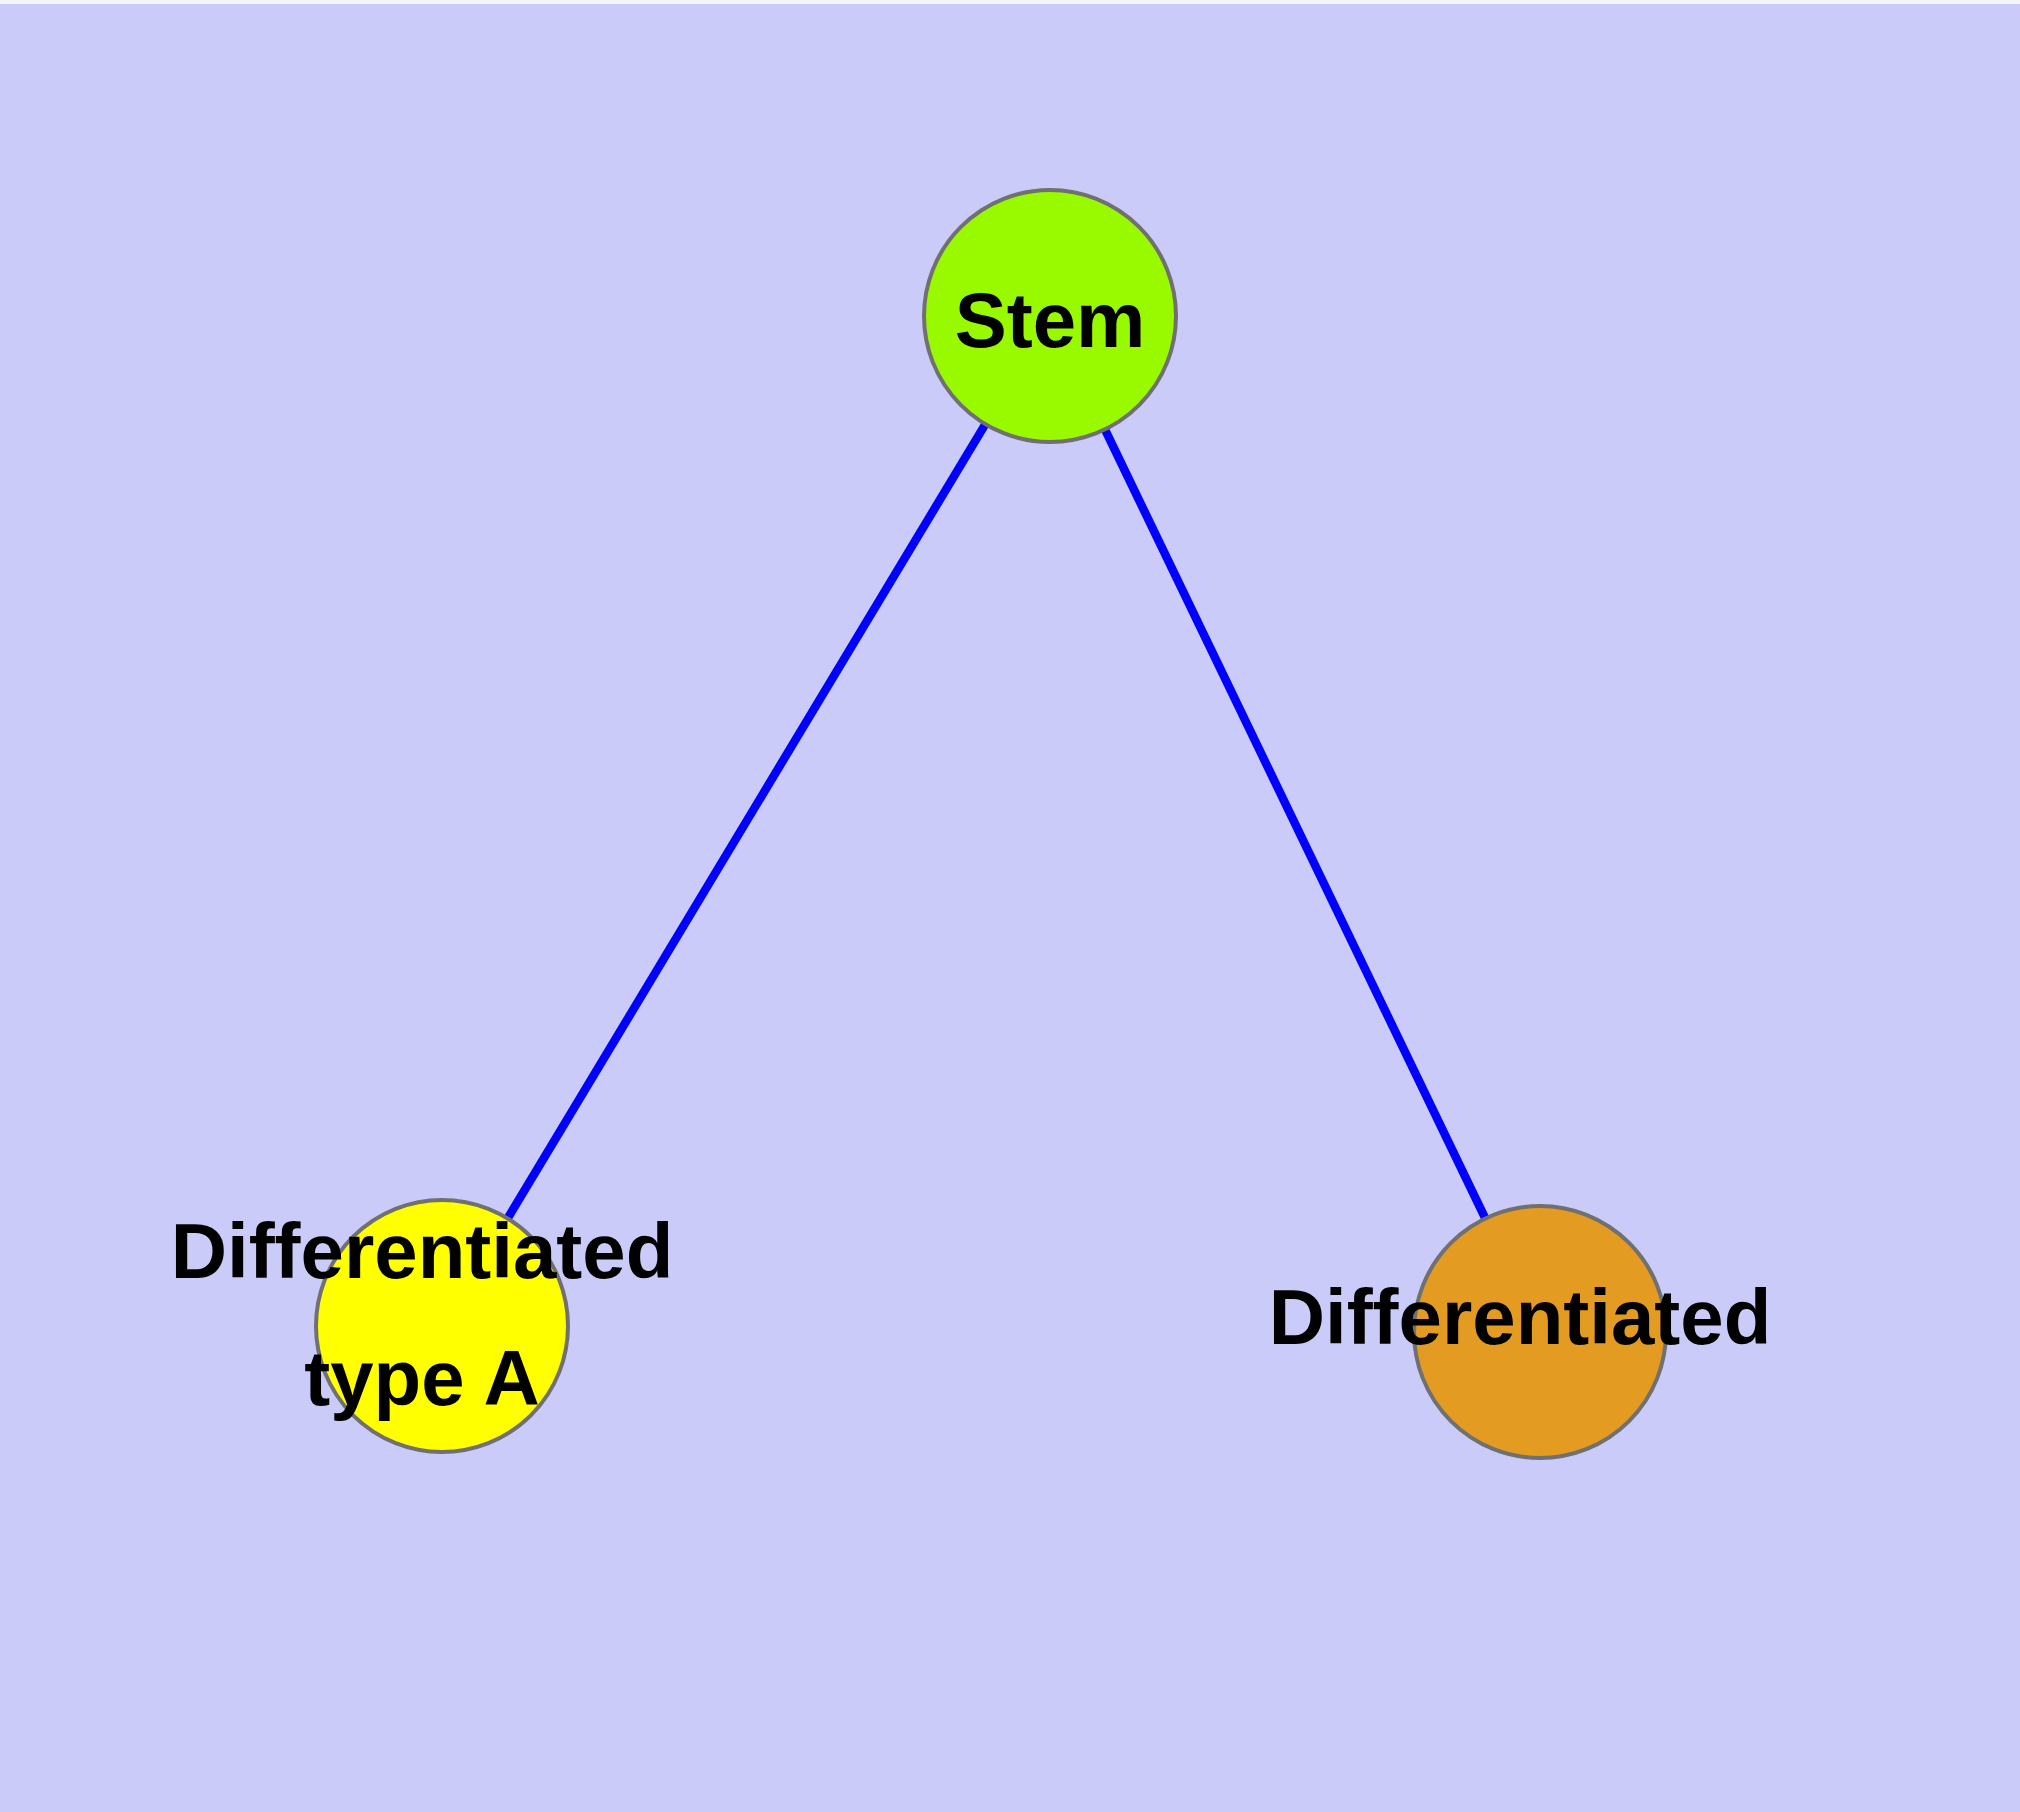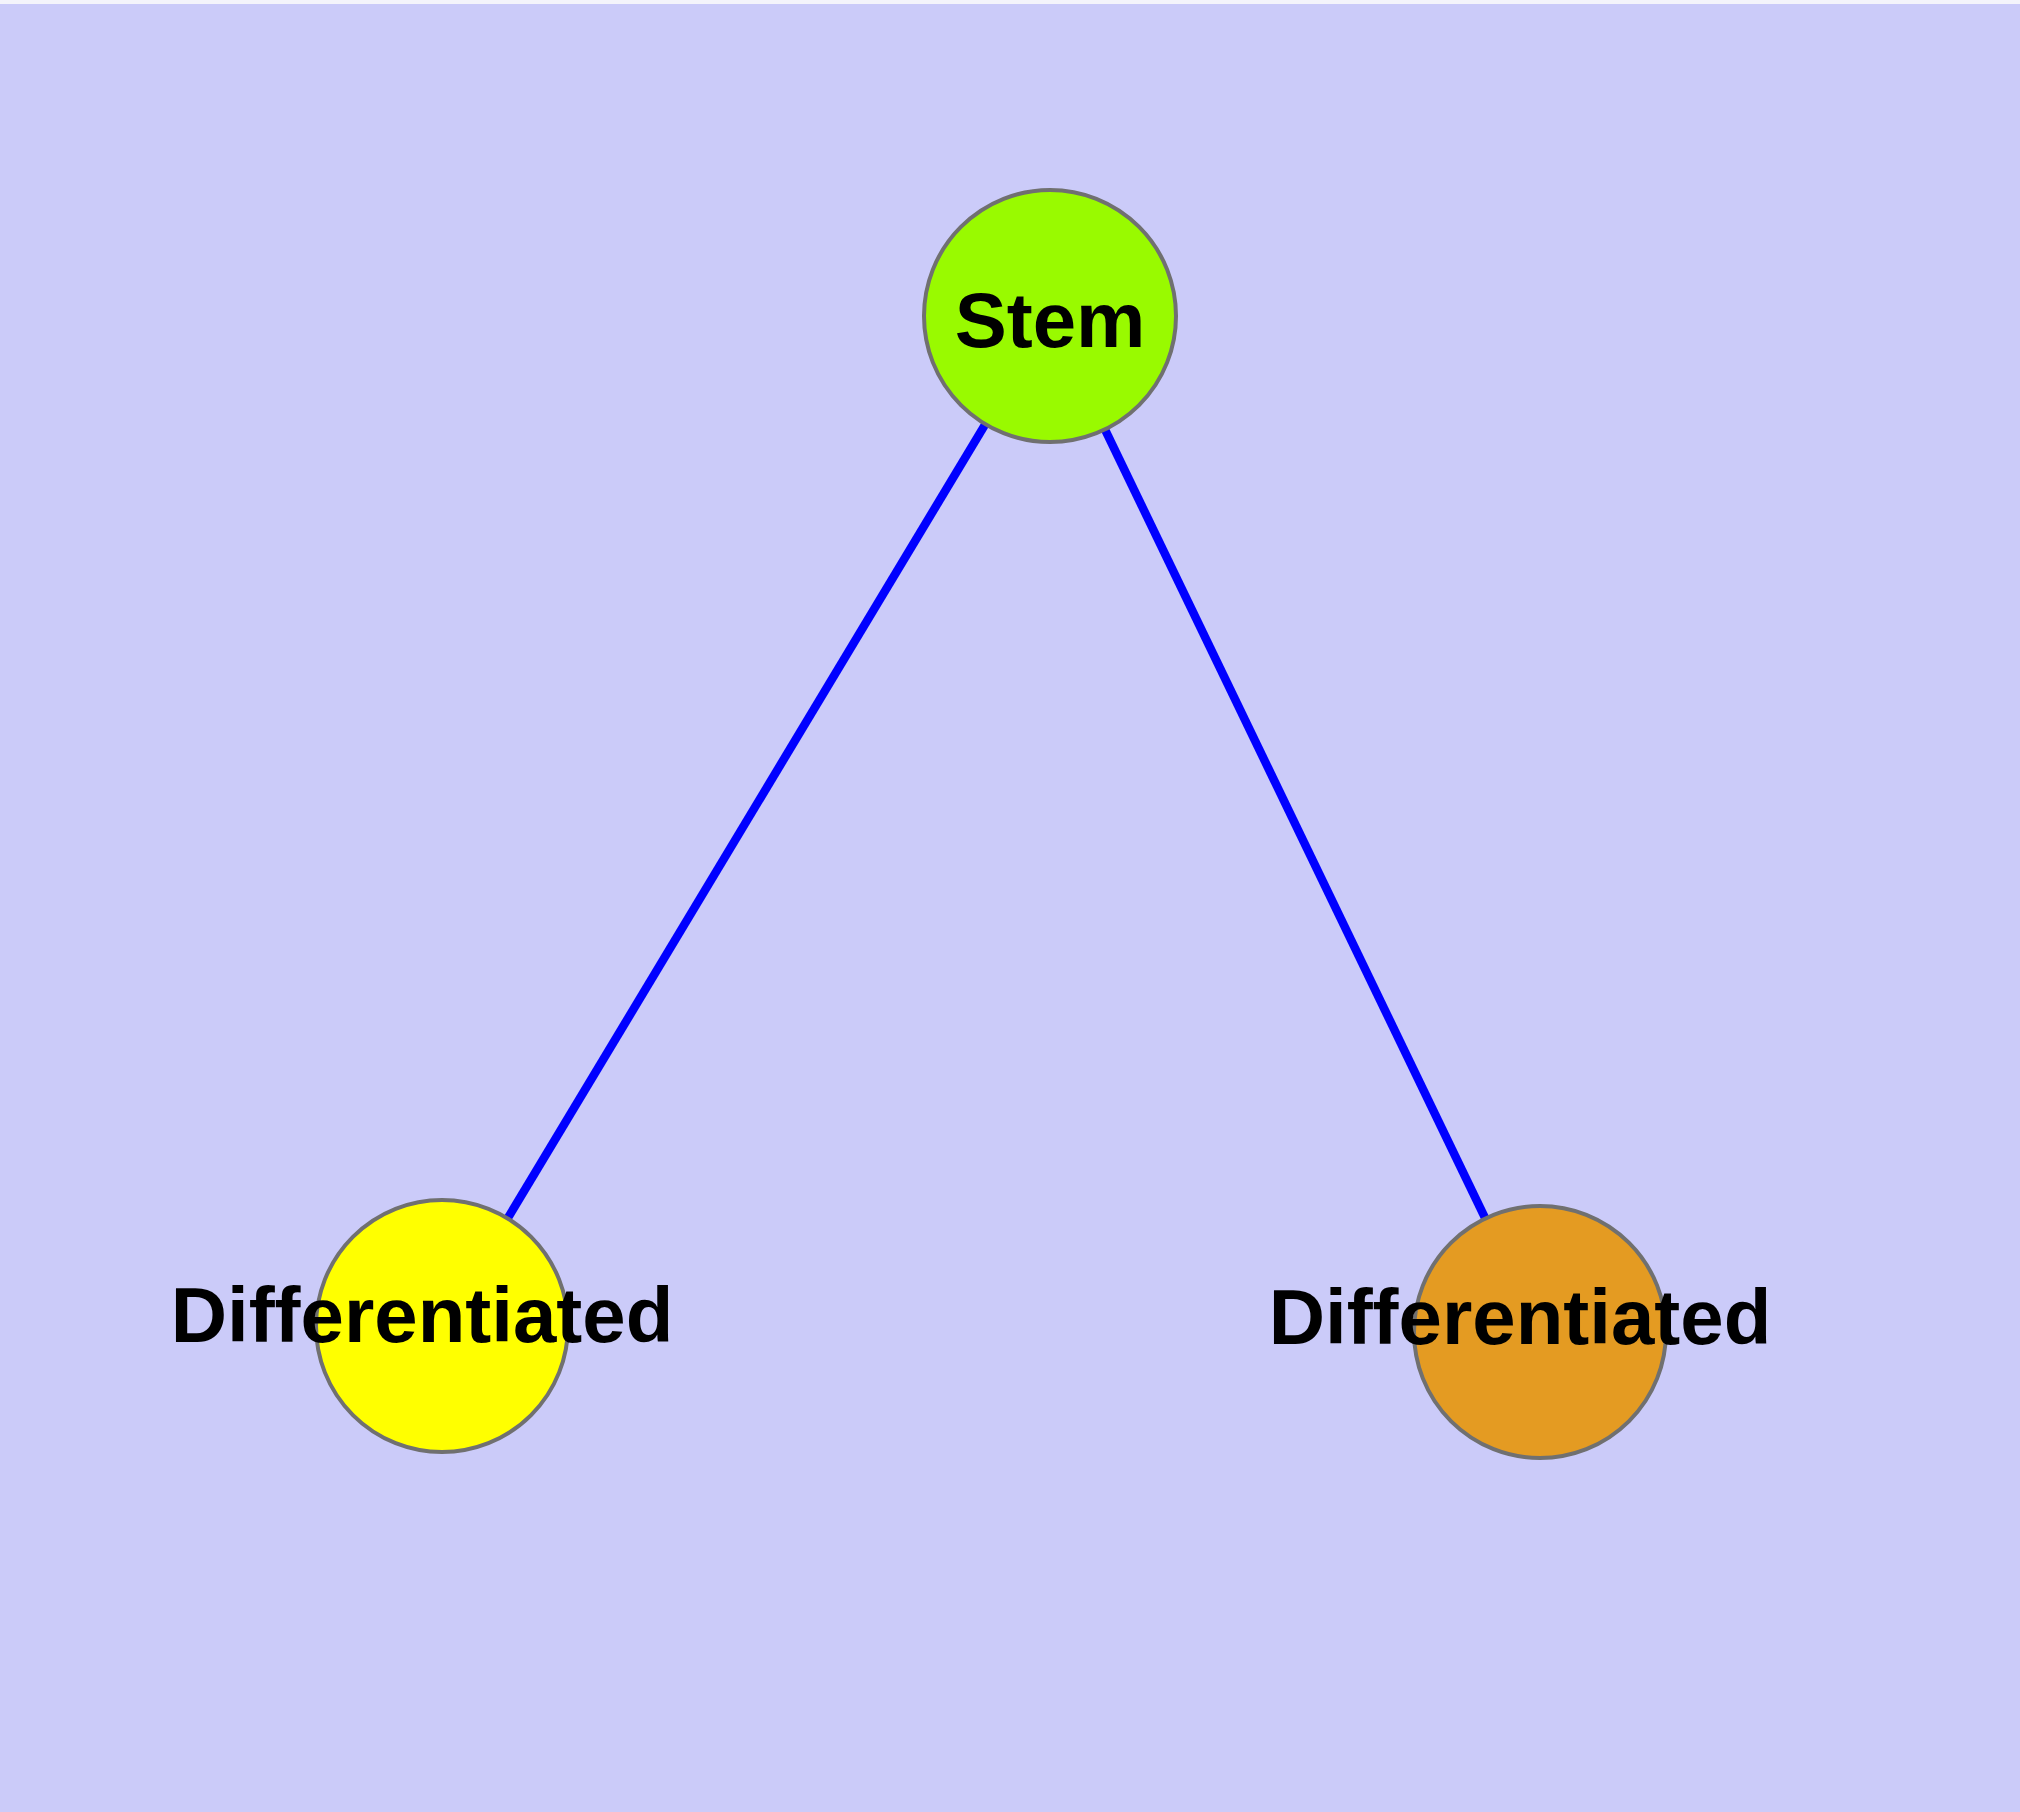--- a/index.html
+++ b/index.html
@@ -68,20 +68,21 @@
   <div class="node node-stem"></div>
   <div class="node node-a"></div>
   <div class="node node-b"></div>
 
   <div class="label label-stem">
     <span>Stem</span>
   </div>
 
   <div class="label label-a">
     <span>Differentiated</span>
+    <span>type A</span>
   </div>
 
   <div class="label label-b">
     <span>Differentiated</span>
   </div>
 
 </div>
 
 
 </body></html>

